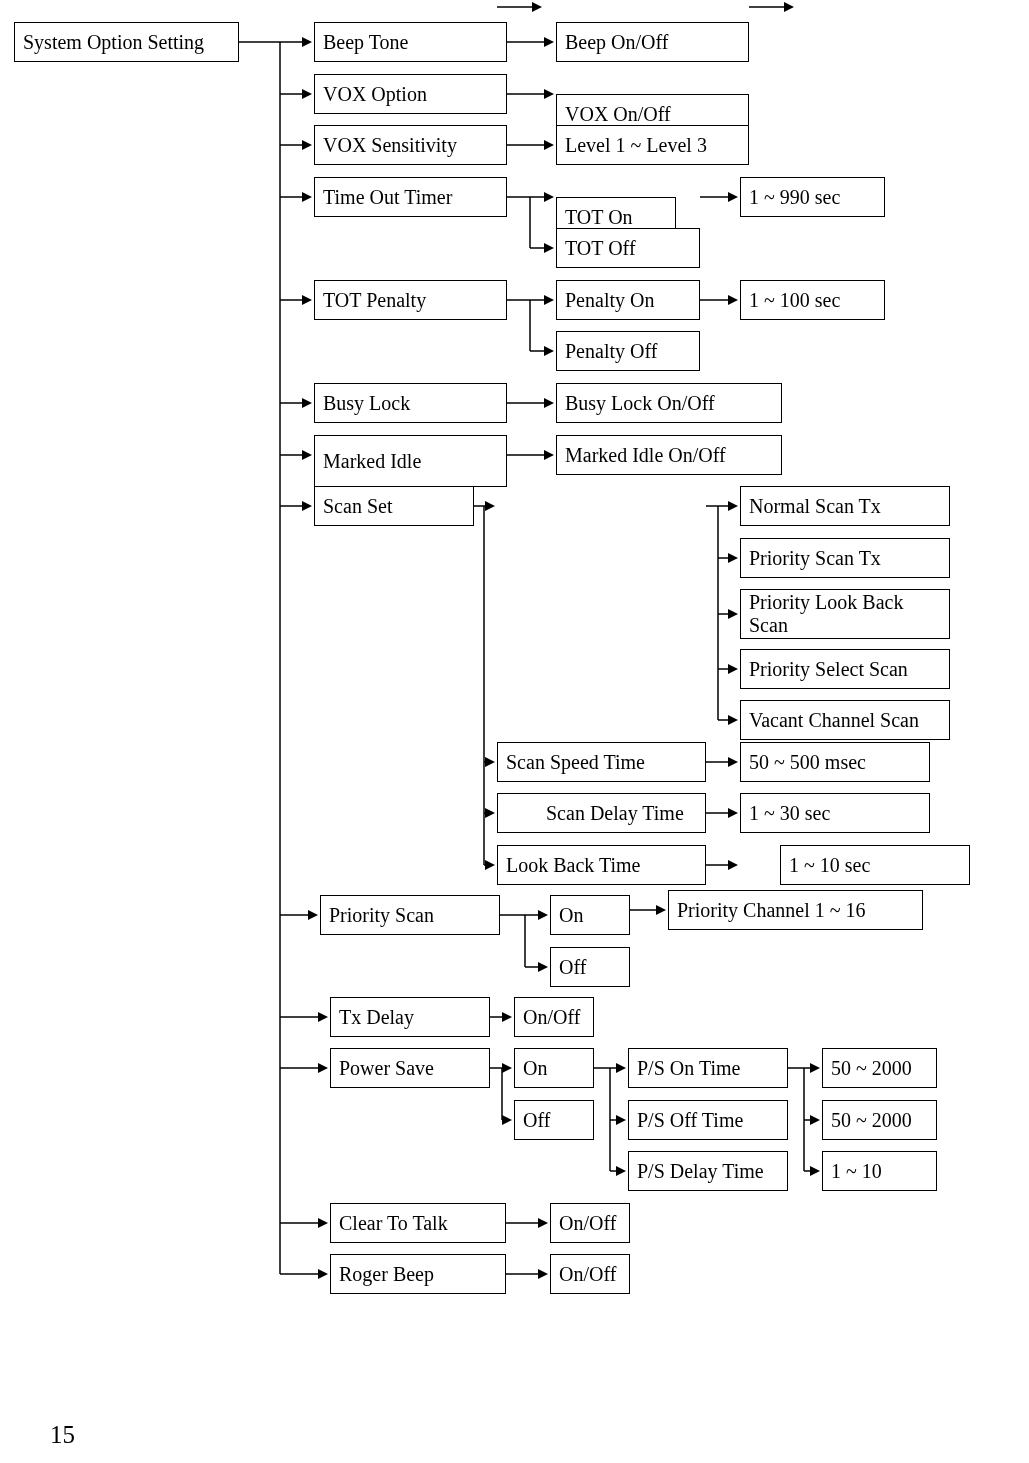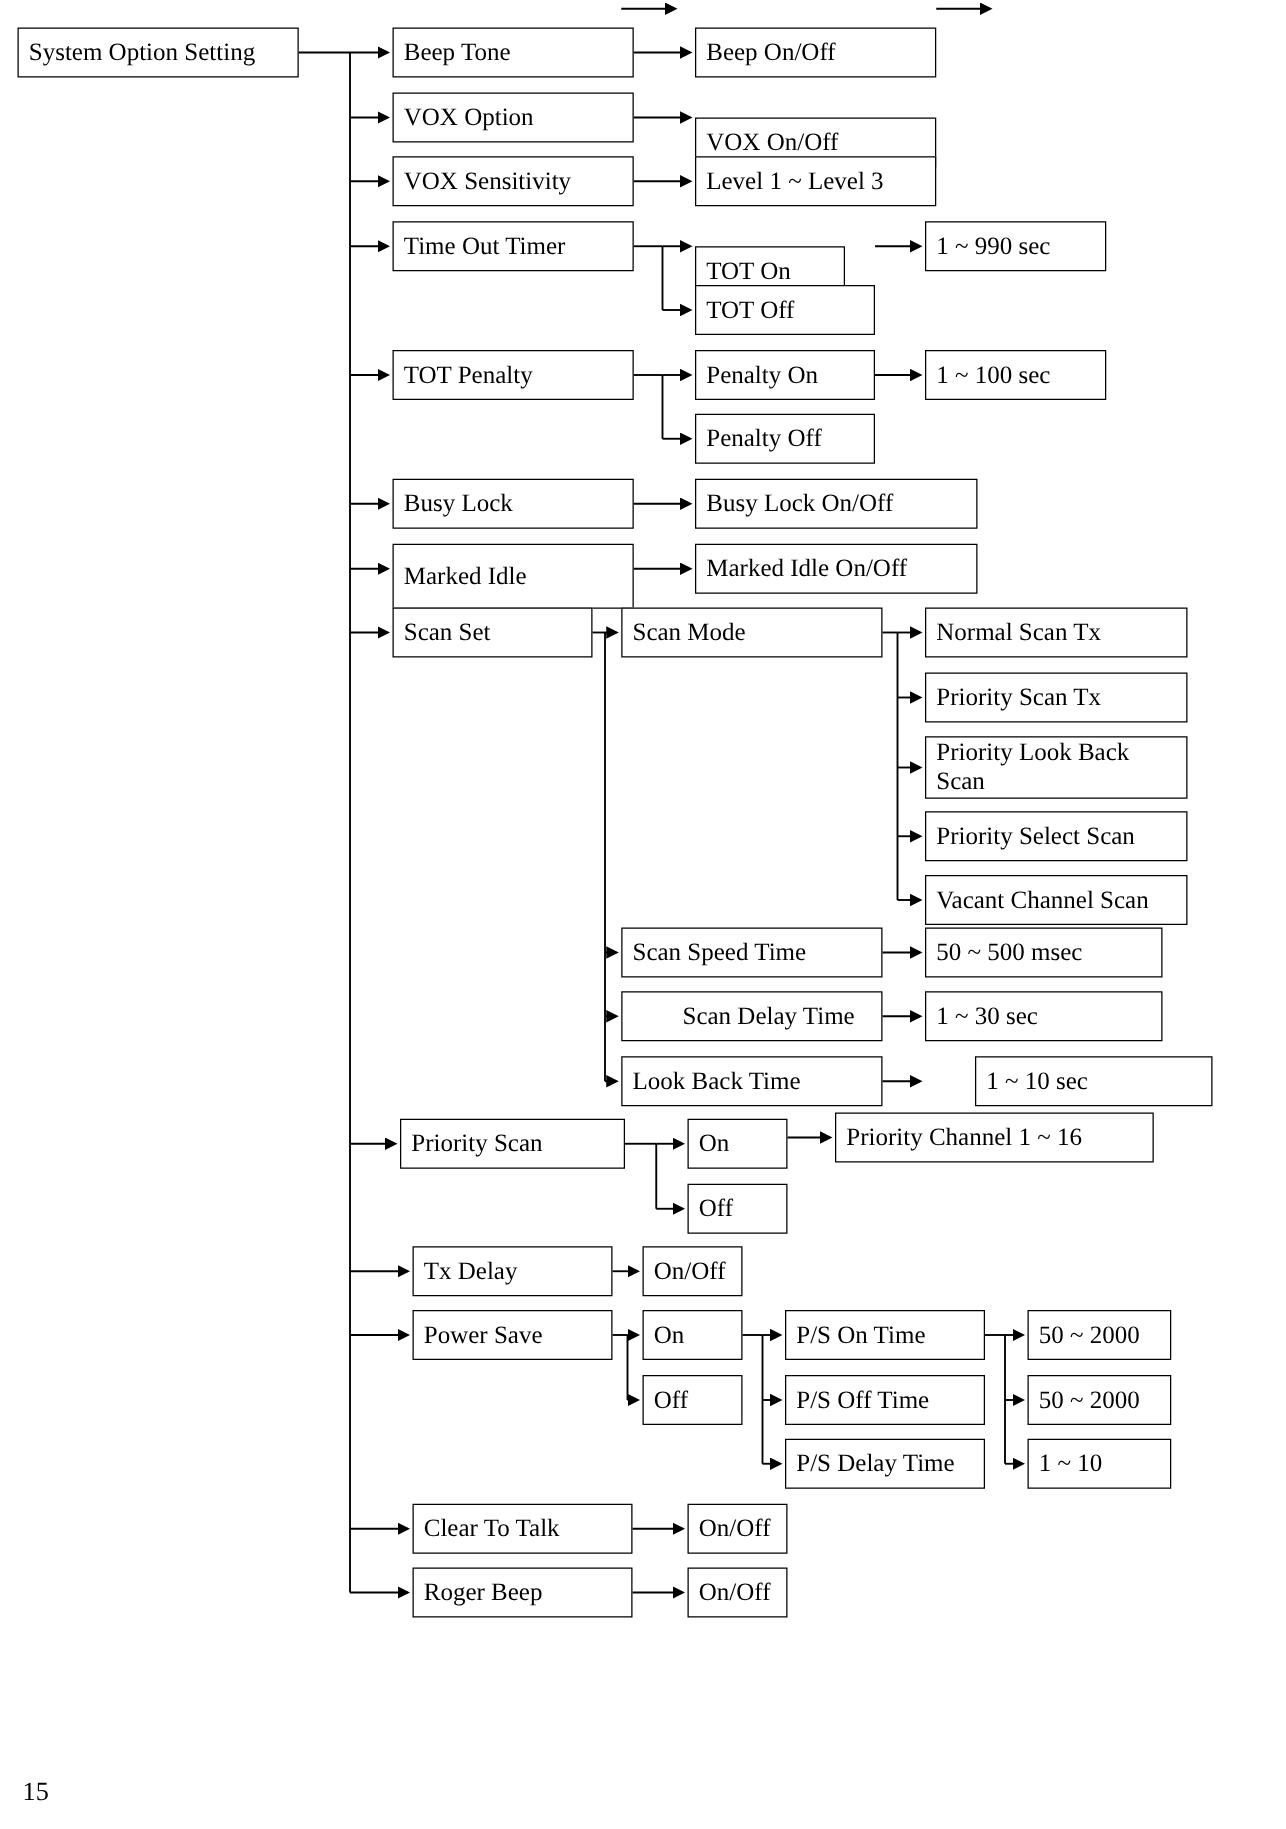--- a/index.html
+++ b/index.html
@@ -20,21 +20,22 @@
     border: 1.5px solid #000;
     background: #fff;
     padding: 6px 8px;
     box-sizing: border-box;
     line-height: 1.15;
     display: flex;
     align-items: center;
   }
   .pagenum {
     position: absolute;
-    font-size: 21px;
+    font-size: 25px;
+    margin-left: 32px;
   }
   svg.arrows {
     position: absolute;
     left: 0; top: 0;
     width: 1029px;
     height: 1463px;
     pointer-events: none;
   }
 </style>
 </head>
@@ -61,21 +62,20 @@
   <div class="box" style="left:556px; top:22px;  width:193px; height:40px;">Beep On/Off</div>
   <div class="box" style="left:556px; top:74px;  width:193px; height:40px;margin-top:20px;">VOX On/Off</div>
   <div class="box" style="left:556px; top:125px; width:193px; height:40px;">Level 1 ~ Level 3</div>
   <div class="box" style="left:556px; top:177px; width:120px; height:40px;margin-top:20px;">TOT On</div>
   <div class="box" style="left:556px; top:228px; width:144px; height:40px;">TOT Off</div>
   <div class="box" style="left:556px; top:280px; width:144px; height:40px;">Penalty On</div>
   <div class="box" style="left:556px; top:331px; width:144px; height:40px;">Penalty Off</div>
   <div class="box" style="left:556px; top:383px; width:226px; height:40px;">Busy Lock On/Off</div>
   <div class="box" style="left:556px; top:435px; width:226px; height:40px;">Marked Idle On/Off</div>
 
-  <div class="box" style="left:497px; top:486px; width:209px; height:40px;">Scan Mode</div>
   <div class="box" style="left:497px; top:742px; width:209px; height:40px;">Scan Speed Time</div>
   <div class="box" style="left:497px; top:793px; width:209px; height:40px;padding-left:48px;">Scan Delay Time</div>
   <div class="box" style="left:497px; top:845px; width:209px; height:40px;">Look Back Time</div>
 
   <div class="box" style="left:550px; top:895px; width:80px; height:40px;">On</div>
   <div class="box" style="left:550px; top:947px; width:80px; height:40px;">Off</div>
 
   <div class="box" style="left:514px; top:997px; width:80px; height:40px;">On/Off</div>
   <div class="box" style="left:514px; top:1048px;width:80px; height:40px;">On</div>
   <div class="box" style="left:514px; top:1100px;width:80px; height:40px;">Off</div>

